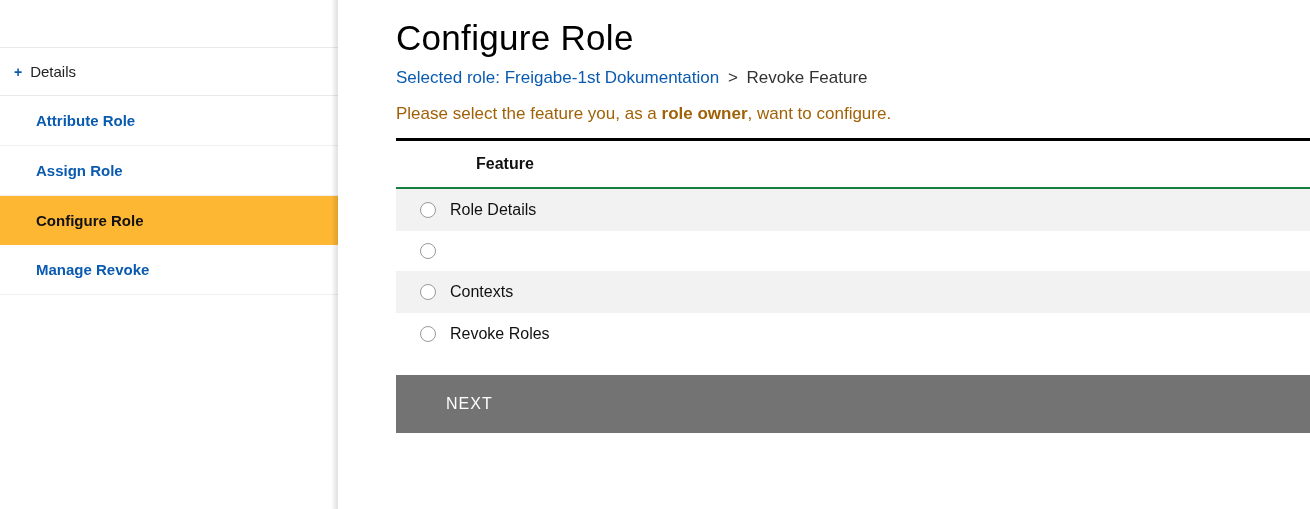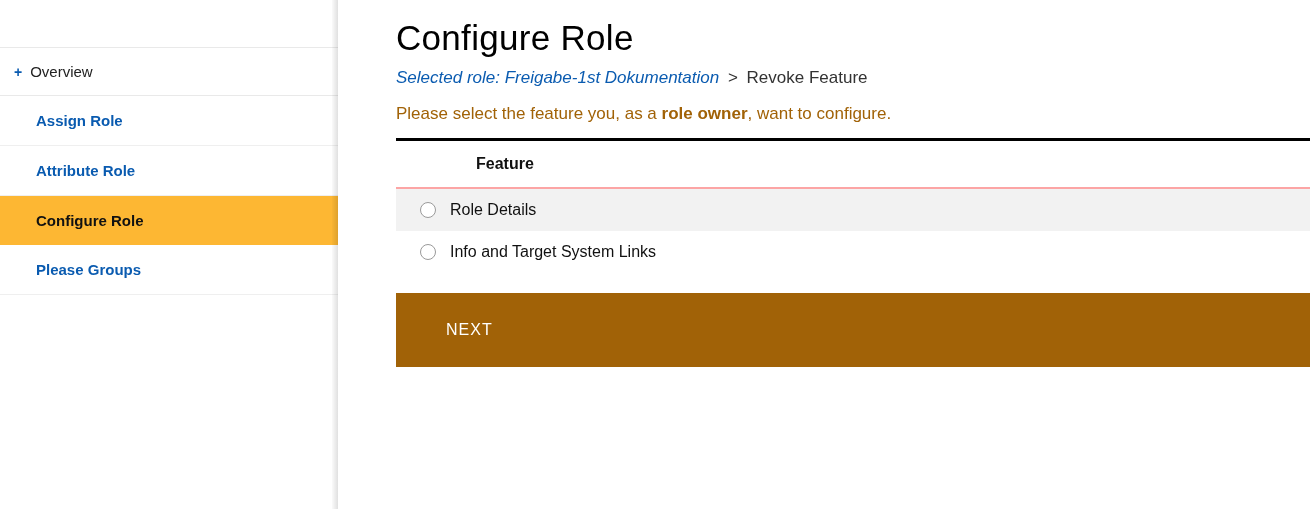--- a/index.html
+++ b/index.html
@@ -77,38 +77,38 @@
       font-size: 35px;
       font-weight: 400;
       color: #000;
       margin-bottom: 10px;
       letter-spacing: 0.3px;
     }
     .breadcrumb {
       font-size: 17px;
       margin-bottom: 16px;
     }
-    .breadcrumb .bc-link { color: #0a5bb0; cursor: pointer; font-style: italic; }
+    .breadcrumb .bc-link { color: #0a5bb0; cursor: pointer; }
     .breadcrumb .bc-sep { color: #333; margin: 0 4px; }
     .breadcrumb .bc-current { color: #333; }
     .intro {
       font-size: 17px;
       color: #a16207;
       margin-bottom: 14px;
     }
     .intro .bold { font-weight: 700; }
     .feature-area {
       border-top: 3px solid #000;
       width: 100%;
     }
     .feature-header {
       padding: 14px 0 14px 80px;
       font-size: 16px;
       font-weight: 700;
-      border-bottom: 2px solid #fca5a5;
+      border-bottom: 2px solid #15803d;
     }
     .feature-row {
       display: flex;
       align-items: center;
       padding: 12px 0 12px 24px;
       font-size: 16px;
       color: #111;
       cursor: pointer;
     }
     .feature-row:nth-of-type(odd) { background: #f2f2f2; }
@@ -118,52 +118,52 @@
       height: 16px;
       border: 1.5px solid #9a9a9a;
       border-radius: 50%;
       margin-right: 14px;
       flex-shrink: 0;
       background: #fff;
     }
     .next-btn {
       margin-top: 20px;
       width: 100%;
-      background: #a16207;
+      background: #737373;
       color: #fff;
       border: none;
       text-align: left;
-      padding: 28px 50px;
+      padding: 20px 50px;
       font-size: 16px;
       letter-spacing: 1px;
       cursor: pointer;
     }
   </style>
 </head>
 <body>
 
 <div class="layout">
   <aside class="sidebar">
     <div class="sidebar-top-spacer"></div>
     <div class="overview-item">
       <span class="plus">+</span>
-      <span>Overview</span>
+      <span>Details</span>
     </div>
     <nav class="nav-items">
       <div class="nav-item">
+        <span>Attribute Role</span>
+      </div>
+      <div class="nav-item">
         <span>Assign Role</span>
-      </div>
-      <div class="nav-item">
-        <span>Attribute Role</span>
       </div>
       <div class="nav-item active">
         <span>Configure Role</span>
       </div>
       <div class="nav-item">
-        <span>Please Groups</span>
+        <span>Manage Revoke</span>
       </div>
     </nav>
   </aside>
 
   <main class="main">
     <h1 class="page-title">Configure Role</h1>
 
     <div class="breadcrumb">
       <span class="bc-link">Selected role: Freigabe-1st Dokumentation</span>
       <span class="bc-sep">&gt;</span>
@@ -176,19 +176,26 @@
 
     <div class="feature-area">
       <div class="feature-header">Feature</div>
 
       <label class="feature-row">
         <span class="radio"></span>
         <span>Role Details</span>
       </label>
       <label class="feature-row">
         <span class="radio"></span>
-        <span>Info and Target System Links</span>
+      </label>
+      <label class="feature-row">
+        <span class="radio"></span>
+        <span>Contexts</span>
+      </label>
+      <label class="feature-row">
+        <span class="radio"></span>
+        <span>Revoke Roles</span>
       </label>
     </div>
 
     <button class="next-btn">NEXT</button>
   </main>
 </div>
 
 </body></html>

